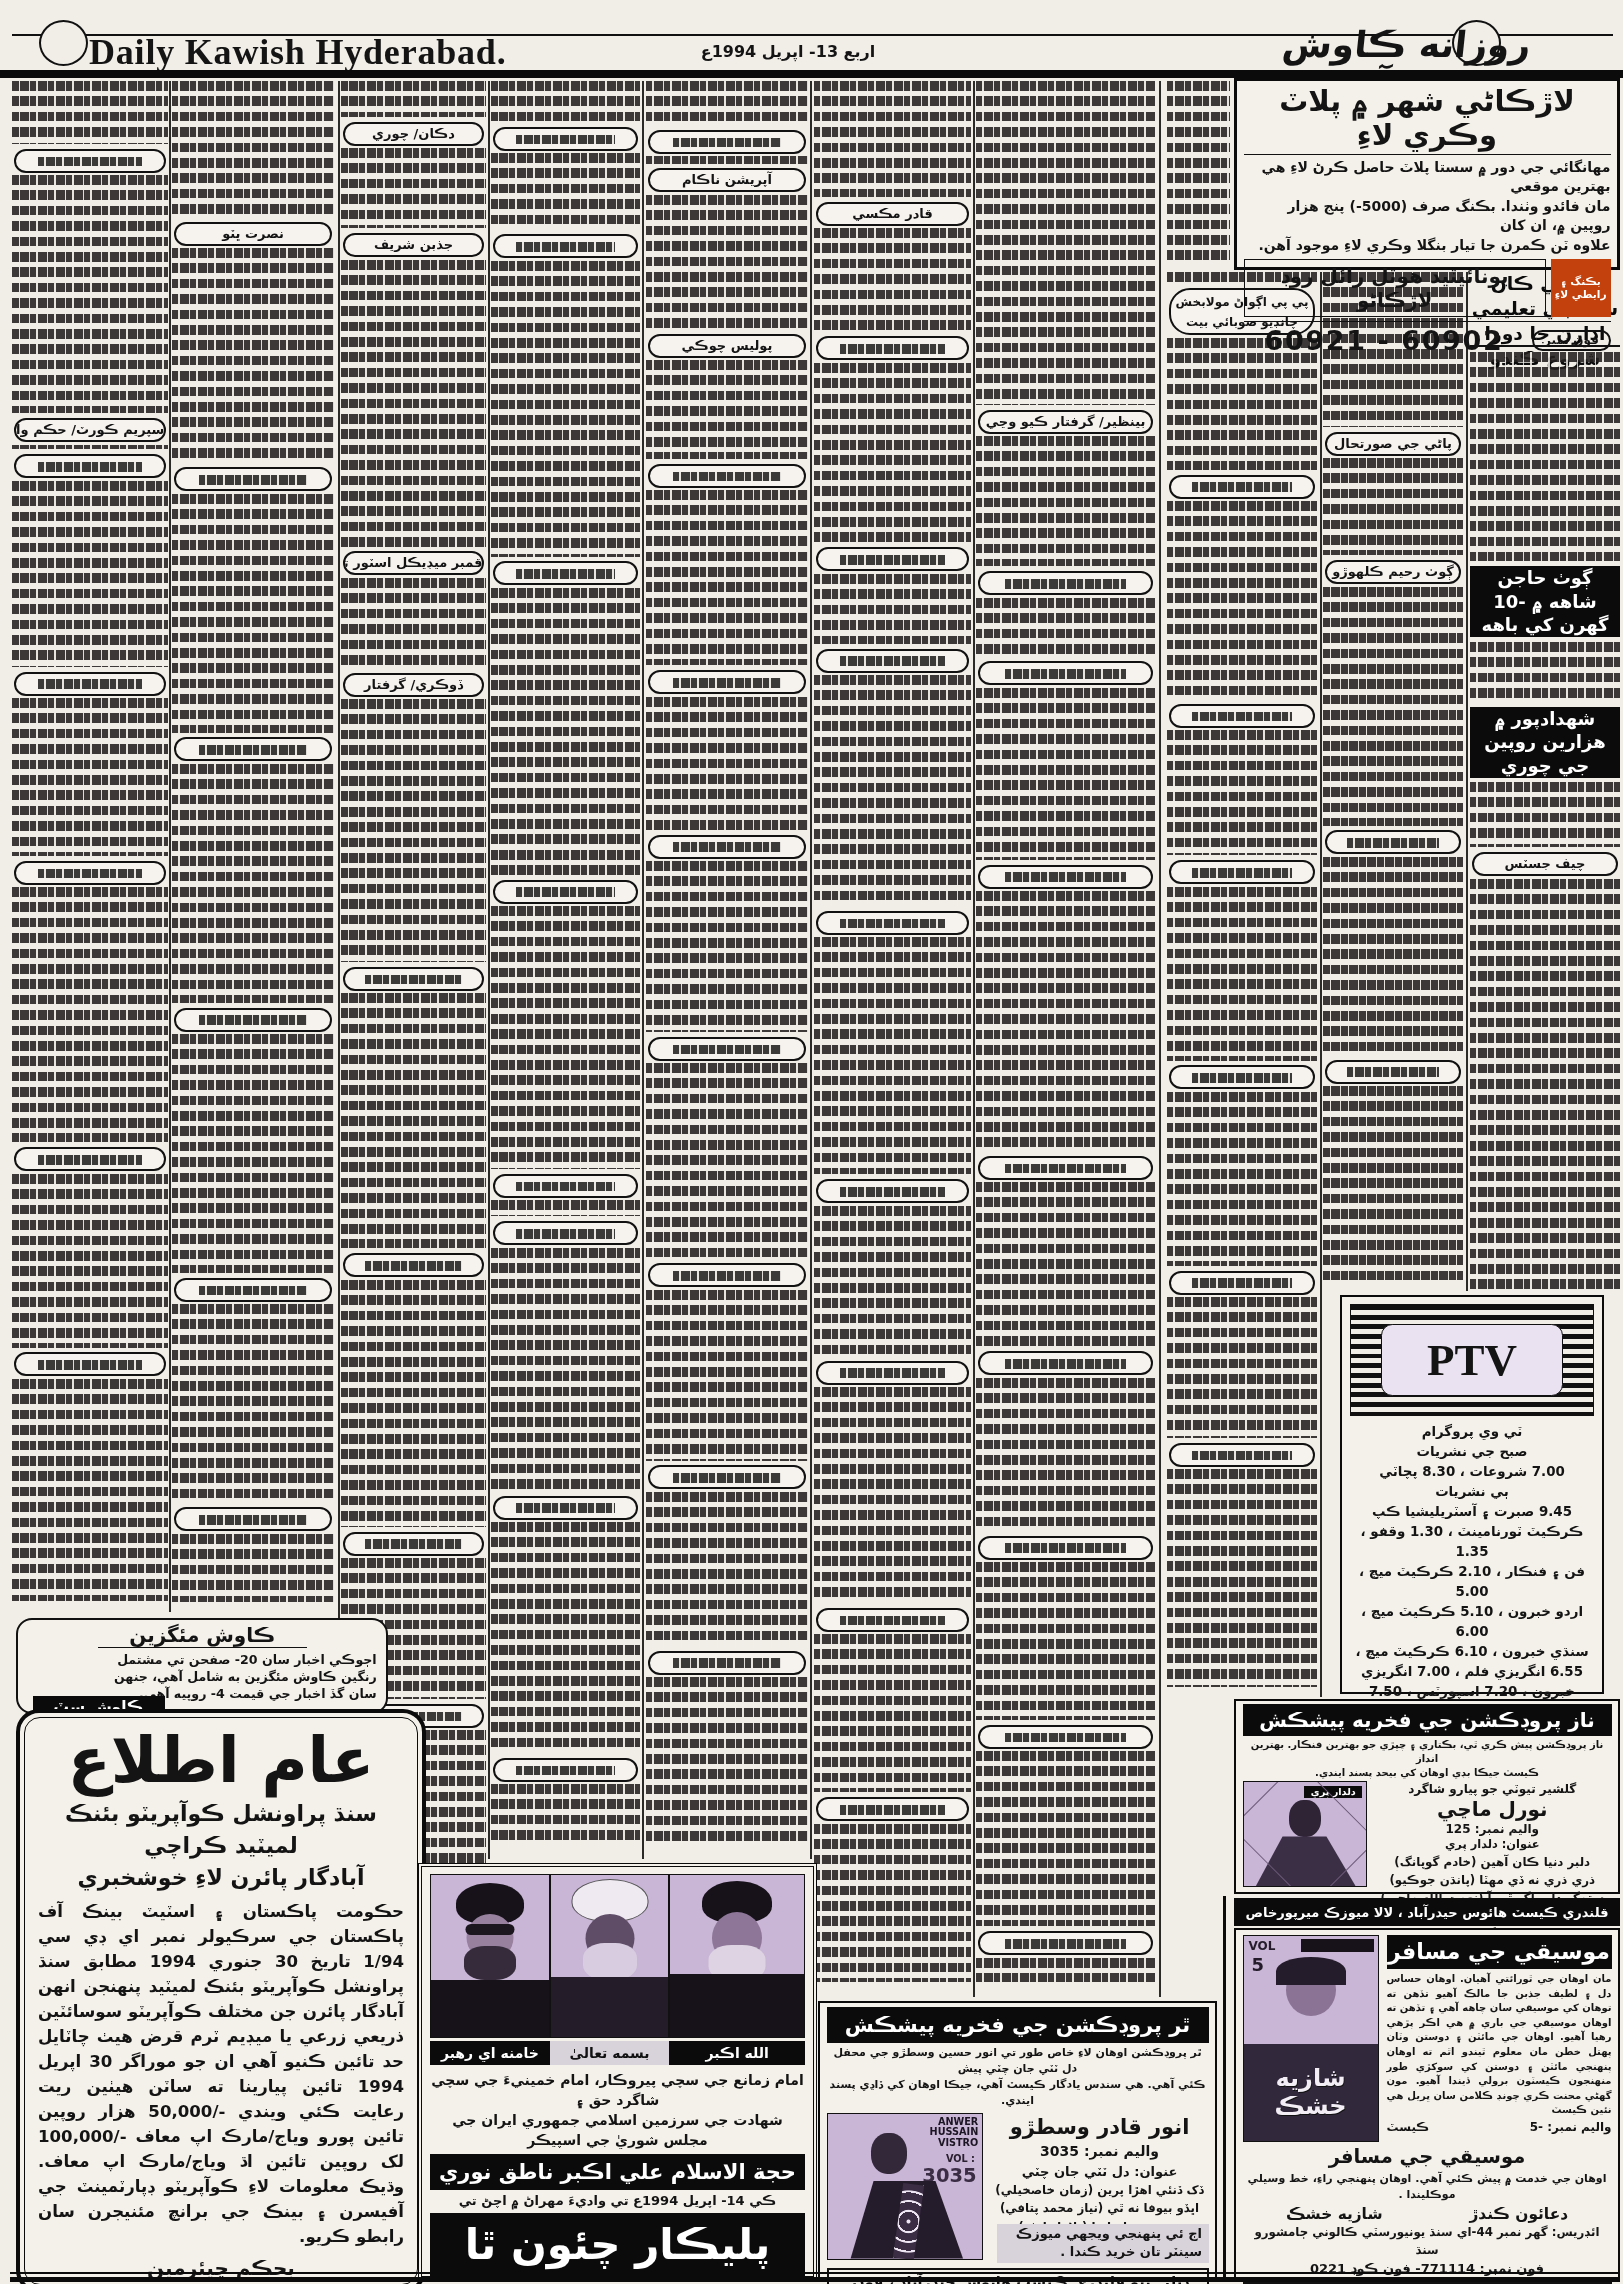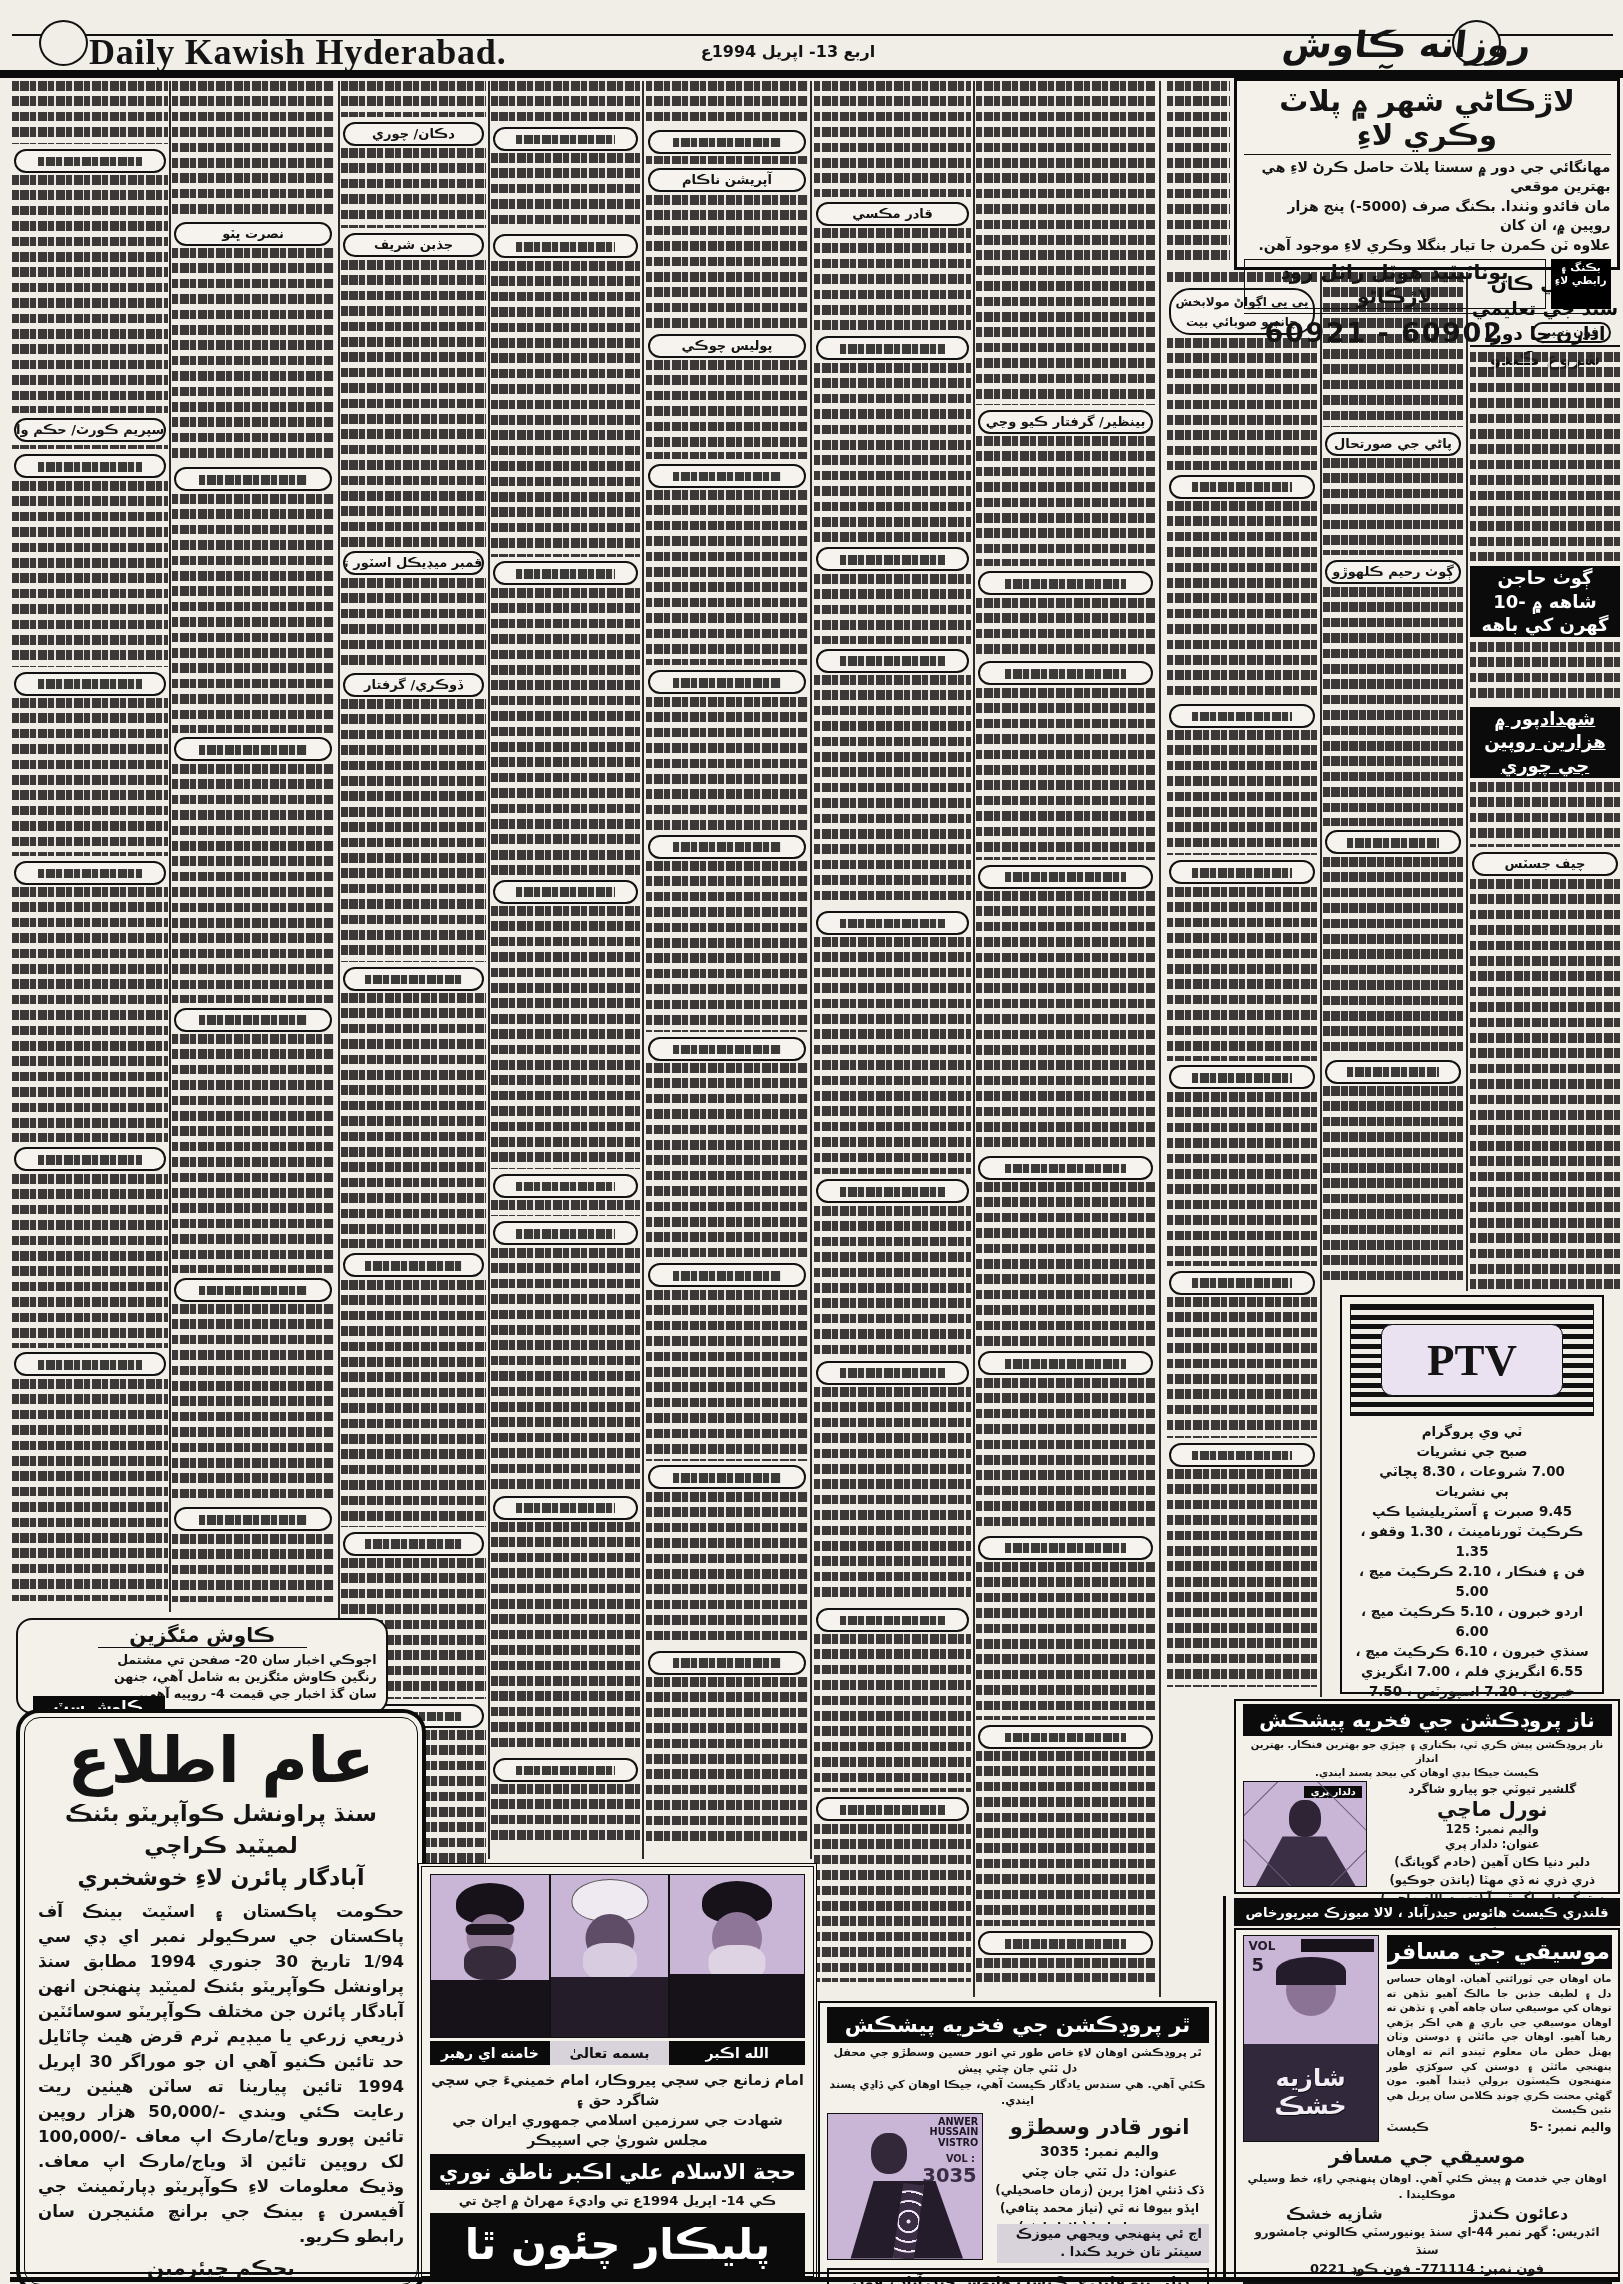--- a/index.html
+++ b/index.html
@@ -344,34 +344,34 @@
         <div class="pill">
           <div class="sim-text scrib"></div>
         </div>
         <div class="sim-text seg-b" style="height: 195px;"></div>
       </div>
       <div class="news-col" style="left: 1470px; top: 272px; width: 150px; height: 1019px;">
         <div class="boldhead" style="height: 75px;">ڪلي بخش رند سپاٽي ڪان سنڌ جي تعليمي ادارن جا دورا شروع ڪندو</div>
         <div class="sim-text seg-b" style="height: 209px;"></div>
         <div class="blackbar" style="height: 71px;">ڳوٺ حاجن شاهه ۾ -10 گهرن کي باهه</div>
         <div class="sim-text seg-b" style="height: 60px;"></div>
-        <div class="blackbar" style="height: 71px; text-decoration: underline;">شهدادپور ۾ هزارين روپين جي چوري</div>
+        <div class="blackbar" style="height: 71px;">شهدادپور ۾ هزارين روپين جي چوري</div>
         <div class="sim-text seg-b" style="height: 65px;"></div>
         <div class="pill">چيف جسٽس</div>
         <div class="sim-text seg-b" style="height: 421px;"></div>
       </div>
     </div>
 
   <div class="abs boxed rtl" style="left:1234px;top:78px;width:386px;height:192px;border-width:3.2px;padding:3.2px 6.5px;">
     <div class="b center" style="font-size:29px;border-bottom:1.6px solid #111;padding-bottom:1.6px;">لاڙڪاڻي شهر ۾ پلاٽ وڪري لاءِ</div>
     <div class="b" style="font-size:14px;line-height:19.5px;margin-top:3.2px;">مهانگائي جي دور ۾ سستا پلاٽ حاصل ڪرڻ لاءِ هي بهترين موقعي</div>
     <div class="b" style="font-size:14px;line-height:19.5px;">مان فائدو وٺندا. بڪنگ صرف (5000-) پنج هزار روپين ۾، ان کان</div>
     <div class="b" style="font-size:14px;line-height:19.5px;">علاوه ٽن ڪمرن جا تيار بنگلا وڪري لاءِ موجود آهن.</div>
     <div style="display:flex;gap:4.9px;margin-top:3.2px;align-items:stretch;">
-      <div style="background:#000000;color:#fff;font-size:10.6px;font-weight:bold;text-align:center;padding:2px 4px;line-height:13px;">
+      <div style="background:#c2410c;color:#fff;font-size:10.6px;font-weight:bold;text-align:center;padding:16px 4px;line-height:13px;">
         <div>بڪنگ ۽</div>
         <div>رابطي لاءِ</div>
       </div>
       <div class="b center" style="flex:1;border:1.6px solid #111;font-size:20px;display:flex;align-items:center;justify-content:center;">يونائيٽيد هوٽل رائل روڊ لاڙڪاڻو</div>
     </div>
     <div style="display:flex;gap:8px;margin-top:4px;align-items:center;border-top:1.6px solid #111;padding-top:3.2px;">
       <div class="b center" style="border:2px solid #111;border-radius:811px;font-size:12px;padding:1.6px 9.7px;">فون نمبر</div>
       <div class="b center" style="flex:1;font-size:27px;direction:ltr;letter-spacing:1.6px;">60921 - 60902</div>
     </div>
   </div>

